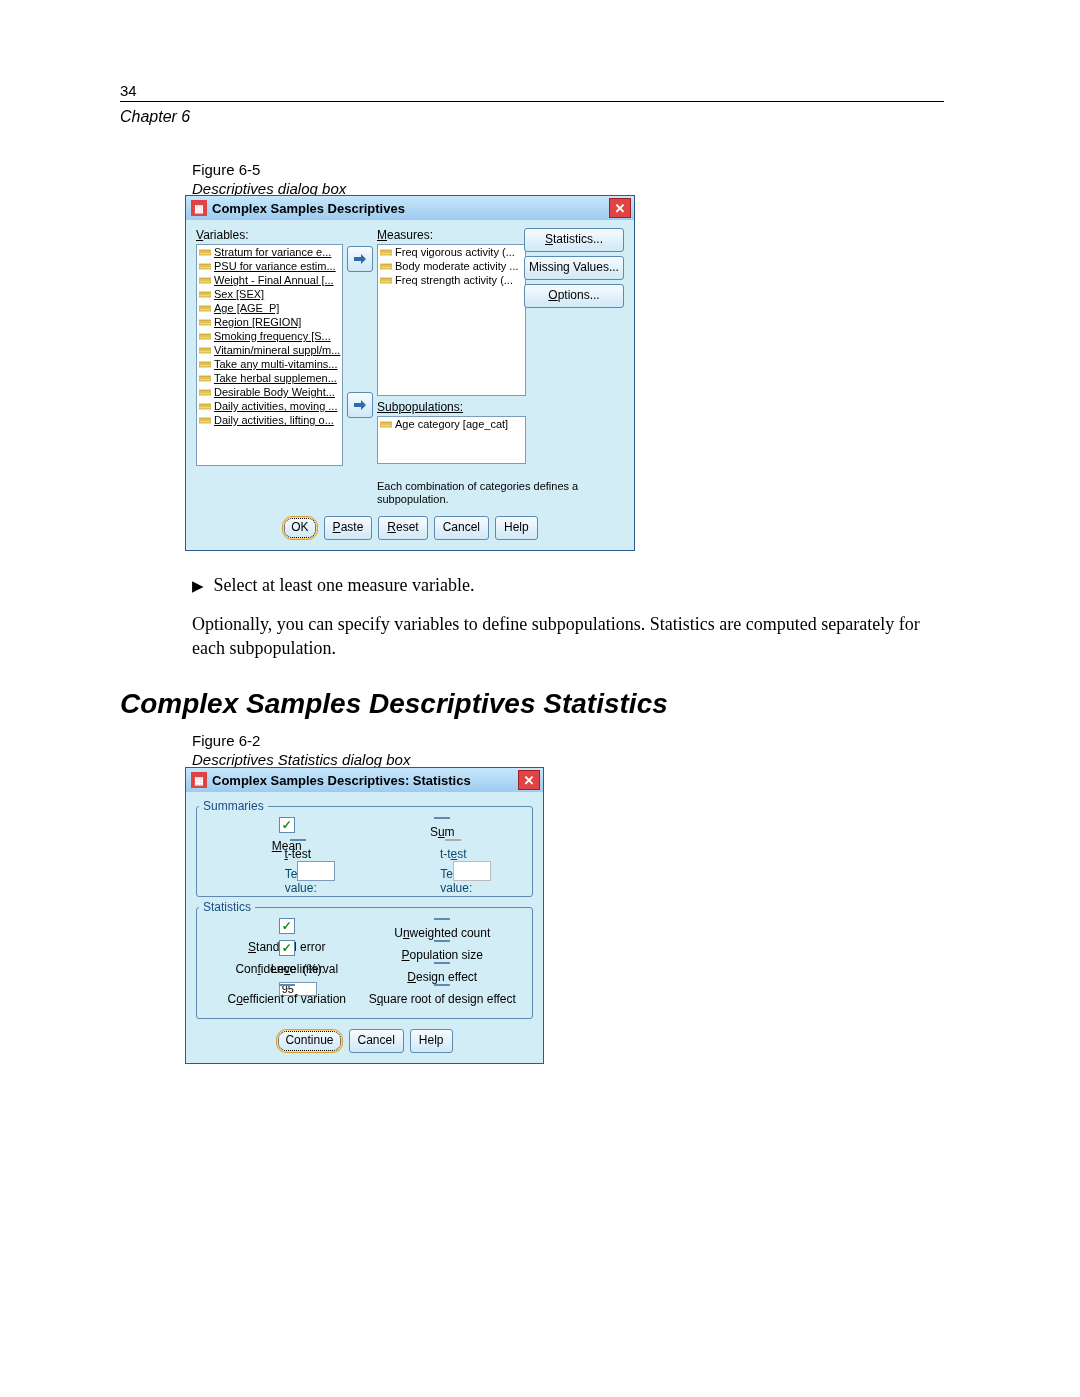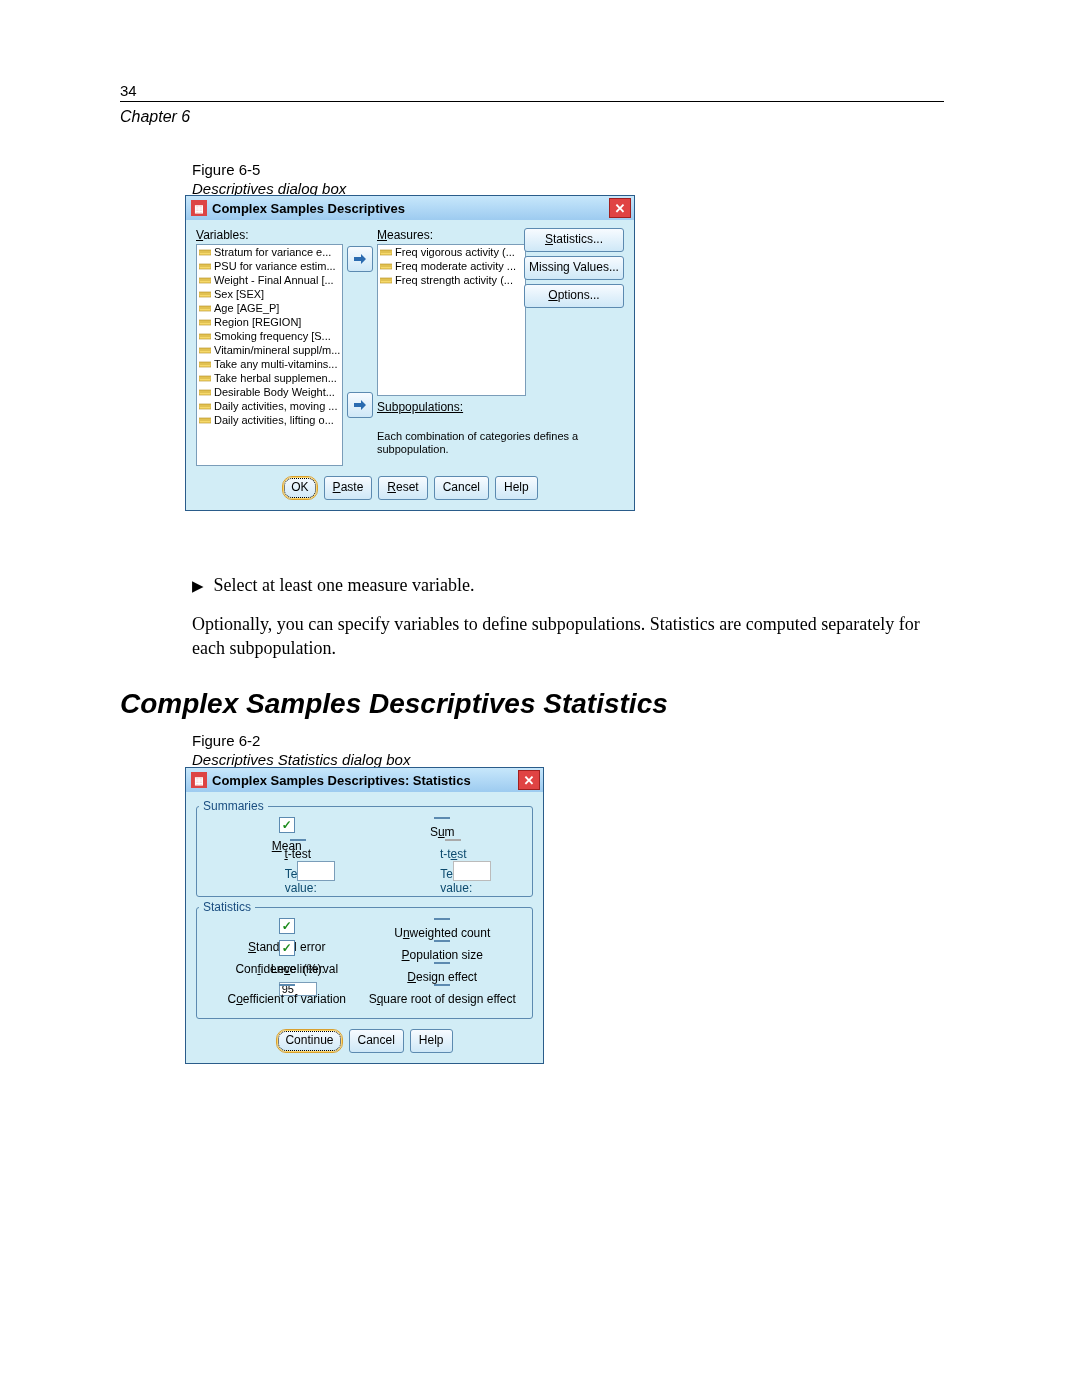--- a/index.html
+++ b/index.html
@@ -97,21 +97,21 @@
   }
   .col-label{
     font-size:12px;
     margin-bottom:2px;
   }
   .listbox{
     background:#fff;
     border:1px solid #7a9db9;
     overflow:hidden;
   }
-  .lb-variables{width:145px;height:220px;}
+  .lb-variables{width:145px;height:220px;text-decoration:underline;}
   .lb-measures{width:147px;height:150px;}
   .lb-subpop{width:147px;height:46px;}
   .li{
     display:flex;align-items:center;height:14px;
     font-size:11px;white-space:nowrap;
     padding-left:2px;gap:3px;
   }
   .ruler-icon{
     width:12px;height:10px;flex:0 0 12px;
   }
@@ -452,38 +452,53 @@
                 <span class="ruler-icon">
                   <svg viewBox="0 0 12 10">
                     <rect x="0" y="3" width="12" height="5" fill="#f6d96b" stroke="#b28a1a" stroke-width="0.6"></rect>
                     <line x1="2" y1="3" x2="2" y2="6" stroke="#b28a1a" stroke-width="0.6"></line>
                     <line x1="4" y1="3" x2="4" y2="6" stroke="#b28a1a" stroke-width="0.6"></line>
                     <line x1="6" y1="3" x2="6" y2="6" stroke="#b28a1a" stroke-width="0.6"></line>
                     <line x1="8" y1="3" x2="8" y2="6" stroke="#b28a1a" stroke-width="0.6"></line>
                     <line x1="10" y1="3" x2="10" y2="6" stroke="#b28a1a" stroke-width="0.6"></line>
                   </svg>
                 </span>
-                <span>Freq moderate activity ...</span>
+                <span>Body moderate activity ...</span>
               </div>
               <div class="li">
                 <span class="ruler-icon">
                   <svg viewBox="0 0 12 10">
                     <rect x="0" y="3" width="12" height="5" fill="#f6d96b" stroke="#b28a1a" stroke-width="0.6"></rect>
                     <line x1="2" y1="3" x2="2" y2="6" stroke="#b28a1a" stroke-width="0.6"></line>
                     <line x1="4" y1="3" x2="4" y2="6" stroke="#b28a1a" stroke-width="0.6"></line>
                     <line x1="6" y1="3" x2="6" y2="6" stroke="#b28a1a" stroke-width="0.6"></line>
                     <line x1="8" y1="3" x2="8" y2="6" stroke="#b28a1a" stroke-width="0.6"></line>
                     <line x1="10" y1="3" x2="10" y2="6" stroke="#b28a1a" stroke-width="0.6"></line>
                   </svg>
                 </span>
                 <span>Freq strength activity (...</span>
               </div>
             </div>
 
           <div class="col-label" style="margin-top:4px;text-decoration:underline;">S<span class="undln">u</span>bpopulations:</div>
+          <div id="lb-subpop" class="listbox lb-subpop">
+              <div class="li">
+                <span class="ruler-icon">
+                  <svg viewBox="0 0 12 10">
+                    <rect x="0" y="3" width="12" height="5" fill="#f6d96b" stroke="#b28a1a" stroke-width="0.6"></rect>
+                    <line x1="2" y1="3" x2="2" y2="6" stroke="#b28a1a" stroke-width="0.6"></line>
+                    <line x1="4" y1="3" x2="4" y2="6" stroke="#b28a1a" stroke-width="0.6"></line>
+                    <line x1="6" y1="3" x2="6" y2="6" stroke="#b28a1a" stroke-width="0.6"></line>
+                    <line x1="8" y1="3" x2="8" y2="6" stroke="#b28a1a" stroke-width="0.6"></line>
+                    <line x1="10" y1="3" x2="10" y2="6" stroke="#b28a1a" stroke-width="0.6"></line>
+                  </svg>
+                </span>
+                <span>Age category [age_cat]</span>
+              </div>
+            </div>
 
           <div class="hint">Each combination of categories defines a subpopulation.</div>
         </div>
       </div>
 
       <div class="button-row">
         <div class="btn btn-focus">OK</div>
         <div class="btn"><span class="undln">P</span>aste</div>
         <div class="btn"><span class="undln">R</span>eset</div>
         <div class="btn">Cancel</div>

